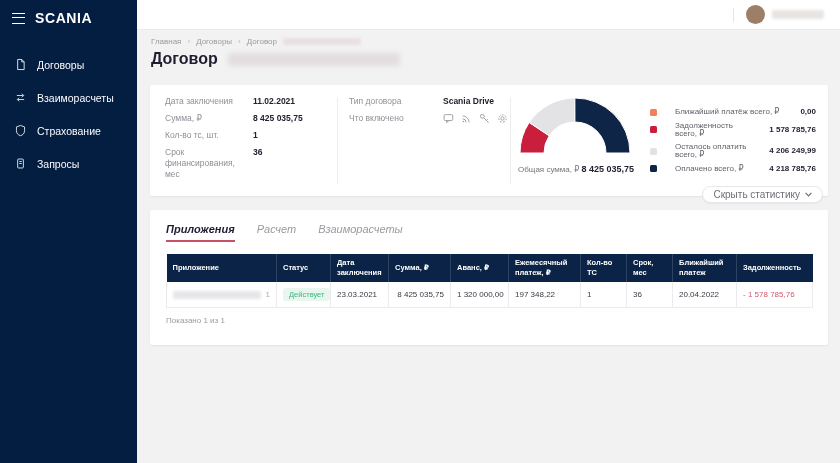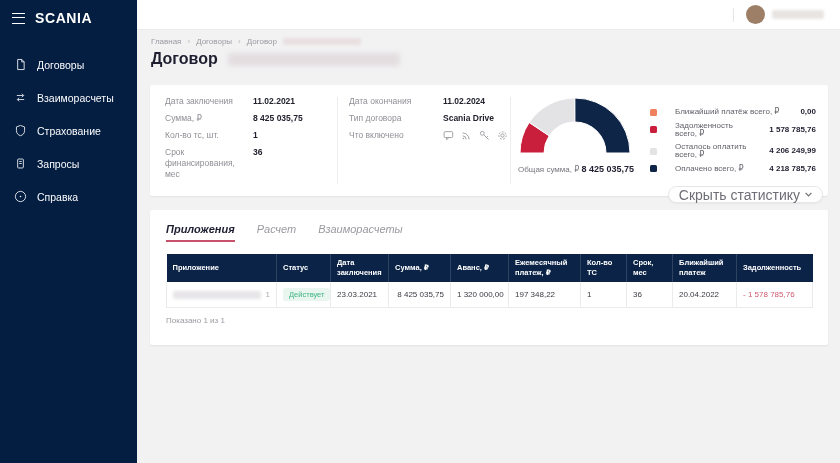--- a/index.html
+++ b/index.html
@@ -49,21 +49,21 @@
   .gauge-caption{display:flex;justify-content:space-between;align-items:baseline;margin-top:3px;}
   .gauge-caption .cap{font-size:8px;color:#77777E;}
   .gauge-caption .tot{font-size:9px;font-weight:bold;color:#1F1F30;}
 
   .legend{position:absolute;left:500px;top:23px;width:166px;}
   .legend-row{display:flex;align-items:center;margin-bottom:5.5px;font-size:8px;line-height:1;gap:12px;}
   .sw{width:7px;height:7px;border-radius:1.5px;margin-right:6px;flex:none;background:#ccc;}
   .legend-label{color:#5F5F68;flex:1;}
   .legend-value{font-weight:bold;color:#1F1F30;margin-left:4px;white-space:nowrap;}
 
-  .stats-toggle{position:absolute;right:17px;top:156px;height:17px;border-radius:9px;background:#fff;border:1px solid #E7E7EA;display:flex;align-items:center;gap:5px;padding:0 10px;font-size:14px;color:#6E6E76;box-shadow:0 1px 2px rgba(0,0,0,.05);cursor:pointer;z-index:2;}
+  .stats-toggle{position:absolute;right:17px;top:156px;height:17px;border-radius:9px;background:#fff;border:1px solid #E7E7EA;display:flex;align-items:center;gap:5px;padding:0 10px;font-size:10px;color:#6E6E76;box-shadow:0 1px 2px rgba(0,0,0,.05);cursor:pointer;z-index:2;}
   .stats-toggle svg{width:7px;height:5px;stroke:#6E6E76;fill:none;stroke-width:1.2;}
 
   
   .main-card{position:absolute;left:13px;top:180px;width:678px;height:135px;background:#fff;border-radius:2px;box-shadow:0 1px 2px rgba(16,24,40,.07);}
   .tabs{display:flex;gap:22px;padding:13px 16px 0;font-style:italic;}
   .tab{font-size:11px;color:#9A9AA1;padding-bottom:5px;cursor:pointer;border-bottom:2px solid transparent;}
   .tab.active{color:#1E1E33;font-weight:bold;border-bottom:2px solid #C9506B;}
 
   .table-wrap{margin:12px 16px 0;}
   table{width:646px;border-collapse:collapse;table-layout:fixed;}
@@ -109,27 +109,20 @@
           </svg>
         <span>Страхование</span>
       </div>
       <div class="menu-item">
         <svg viewBox="0 0 16 16">
             <rect x="4.5" y="2.5" width="7" height="11" rx="1"></rect>
             <path d="M6.5 5.5h3 M6.5 8h3"></path>
           </svg>
         <span>Запросы</span>
       </div>
-      <div class="menu-item">
-        <svg viewBox="0 0 16 16">
-            <circle cx="8" cy="8" r="6.3"></circle>
-            <circle cx="8" cy="8" r="1" fill="#fff" stroke="none"></circle>
-          </svg>
-        <span>Справка</span>
-      </div>
     </div>
   </nav>
 
   <header class="topbar">
     <div class="topbar-divider"></div>
     <div class="avatar"></div>
     <div class="user-name-redacted"></div>
   </header>
 
   <main class="content">
@@ -165,24 +158,20 @@
           <span class="lbl">Кол-во тс, шт.</span>
           <span class="val">1</span>
         </div>
         <div class="field">
           <span class="lbl">Срок финансирования, мес</span>
           <span class="val">36</span>
         </div>
       </div>
 
       <div class="col2">
-        <div class="field">
-          <span class="lbl">Дата окончания</span>
-          <span class="val">11.02.2024</span>
-        </div>
         <div class="field">
           <span class="lbl">Тип договора</span>
           <span class="val">Scania Drive</span>
         </div>
         <div class="field">
           <span class="lbl">Что включено</span>
           <span class="included-icons">
             <svg viewBox="0 0 12 12">
                 <rect x="1.2" y="1.8" width="9.4" height="6.4" rx="1.2"></rect>
                 <path d="M3.9 8.2v2.4l2.6-2.4"></path>

